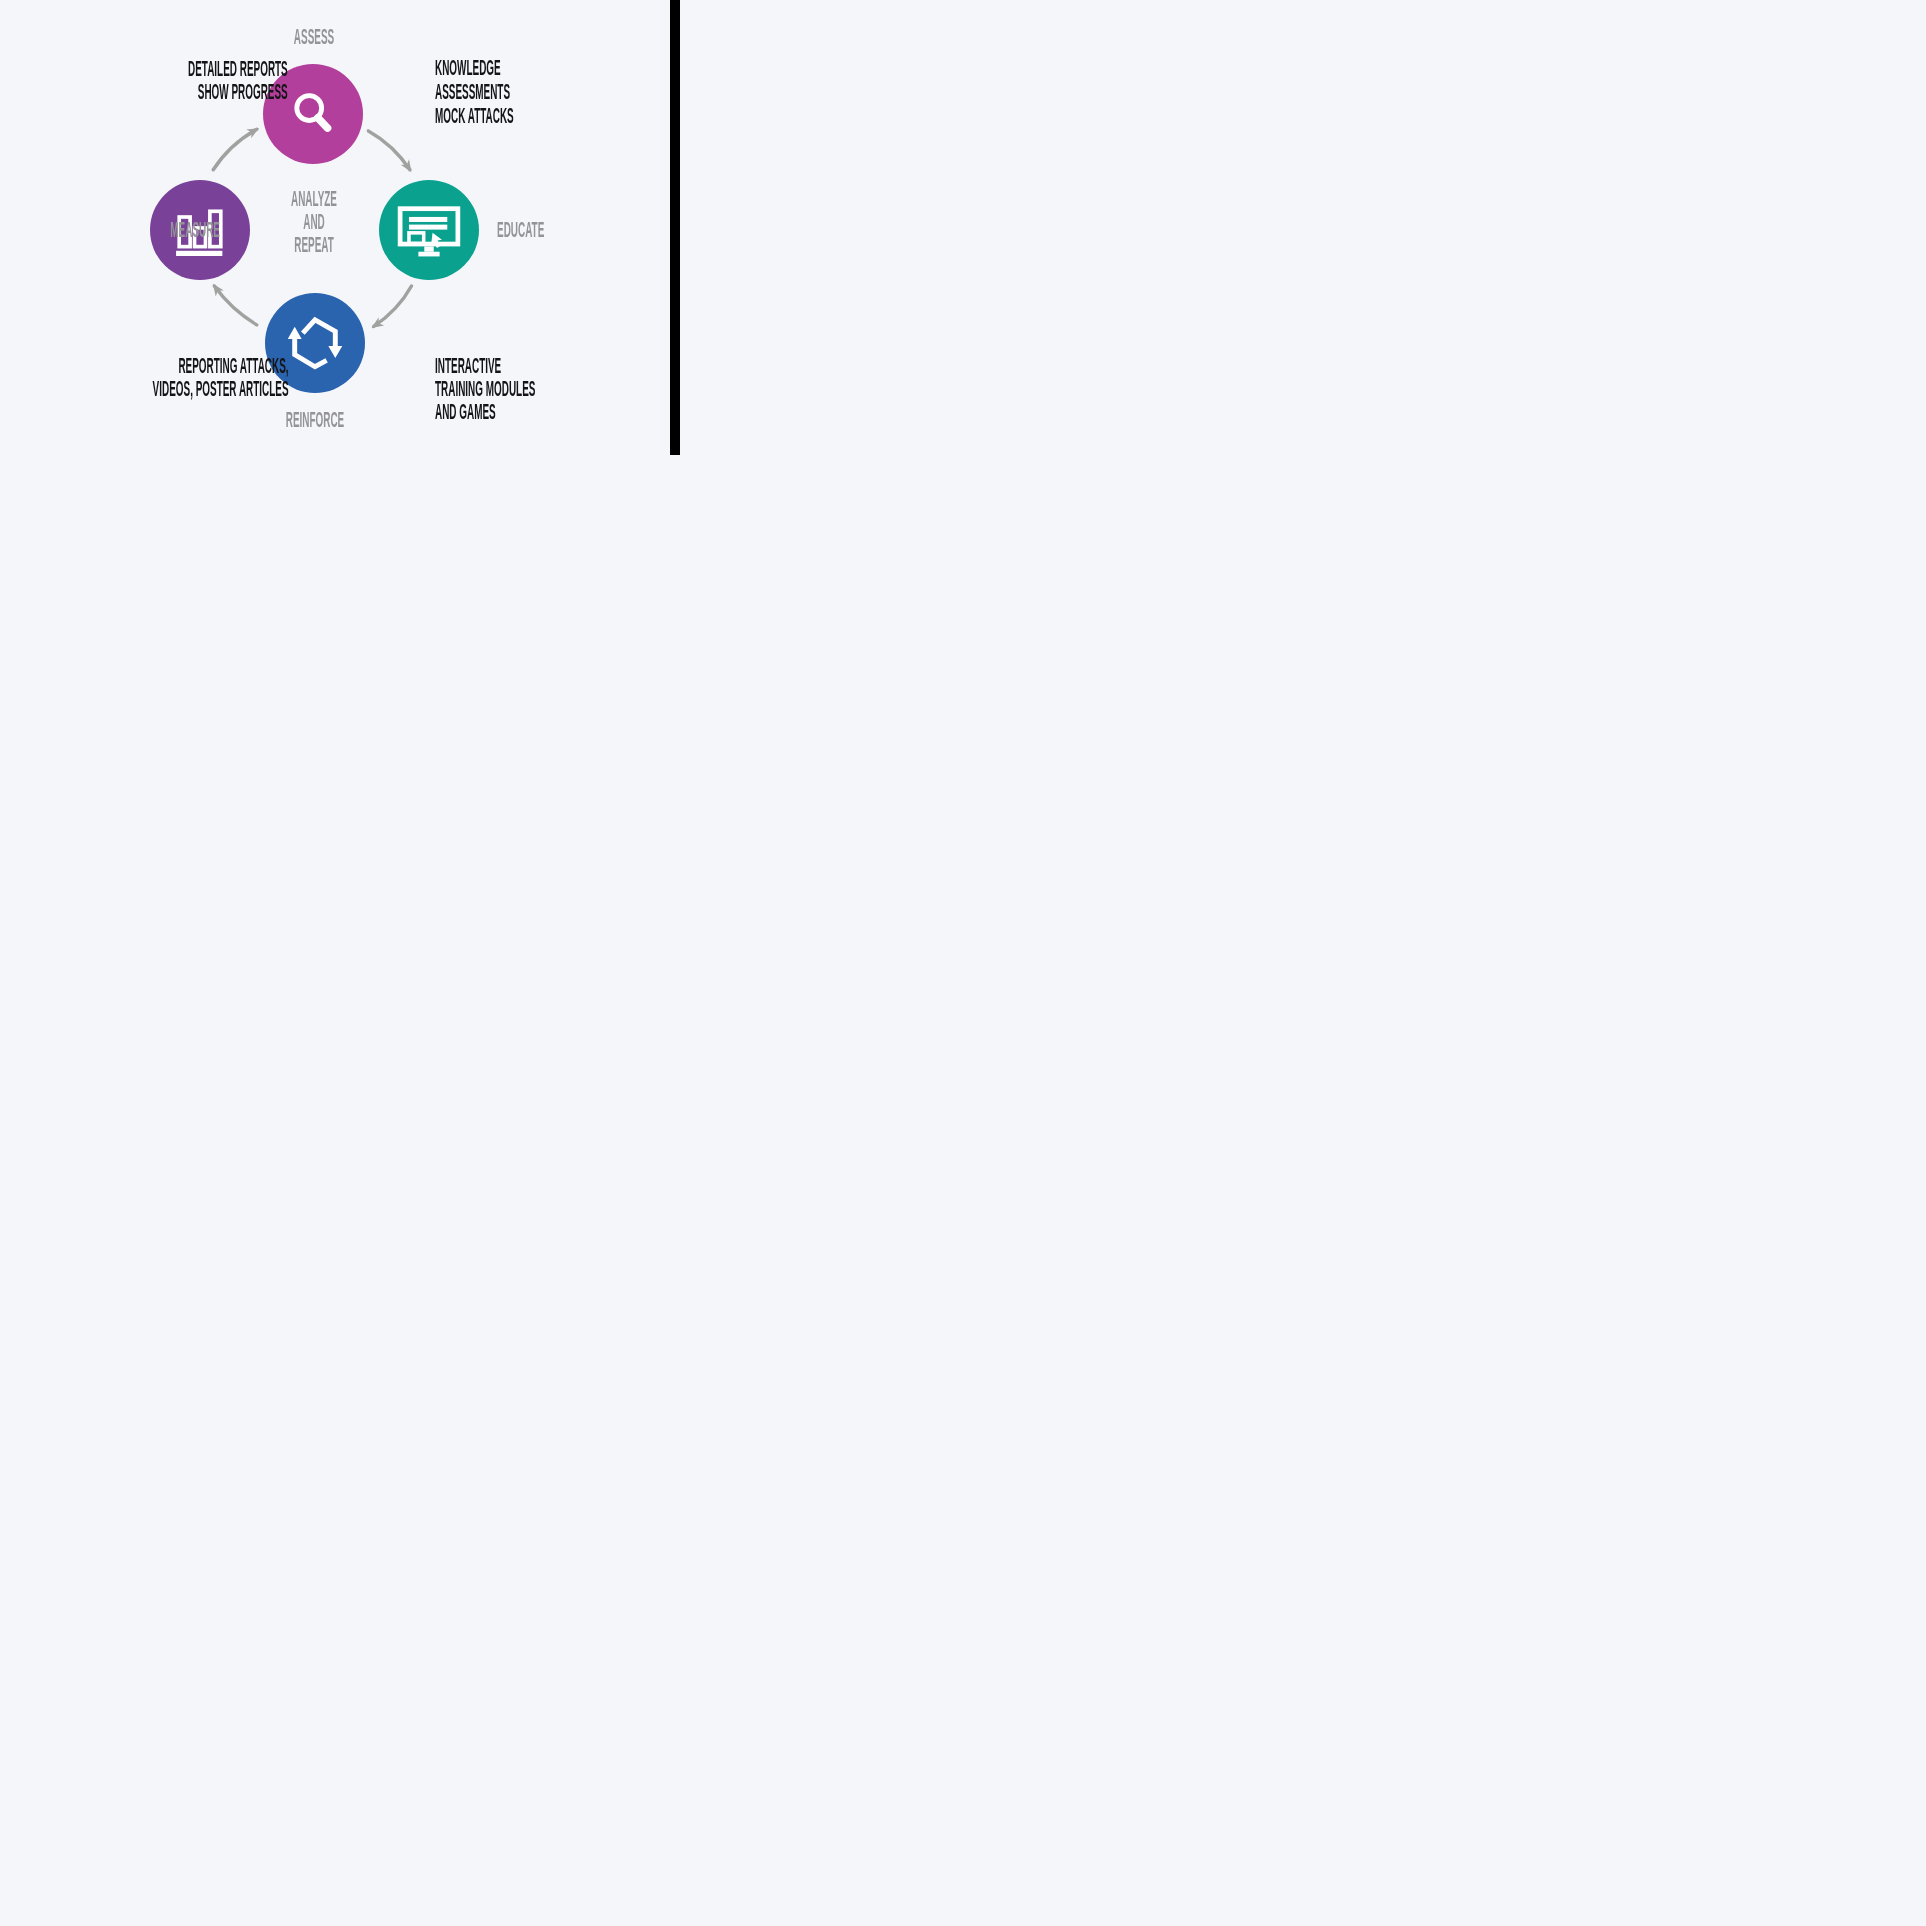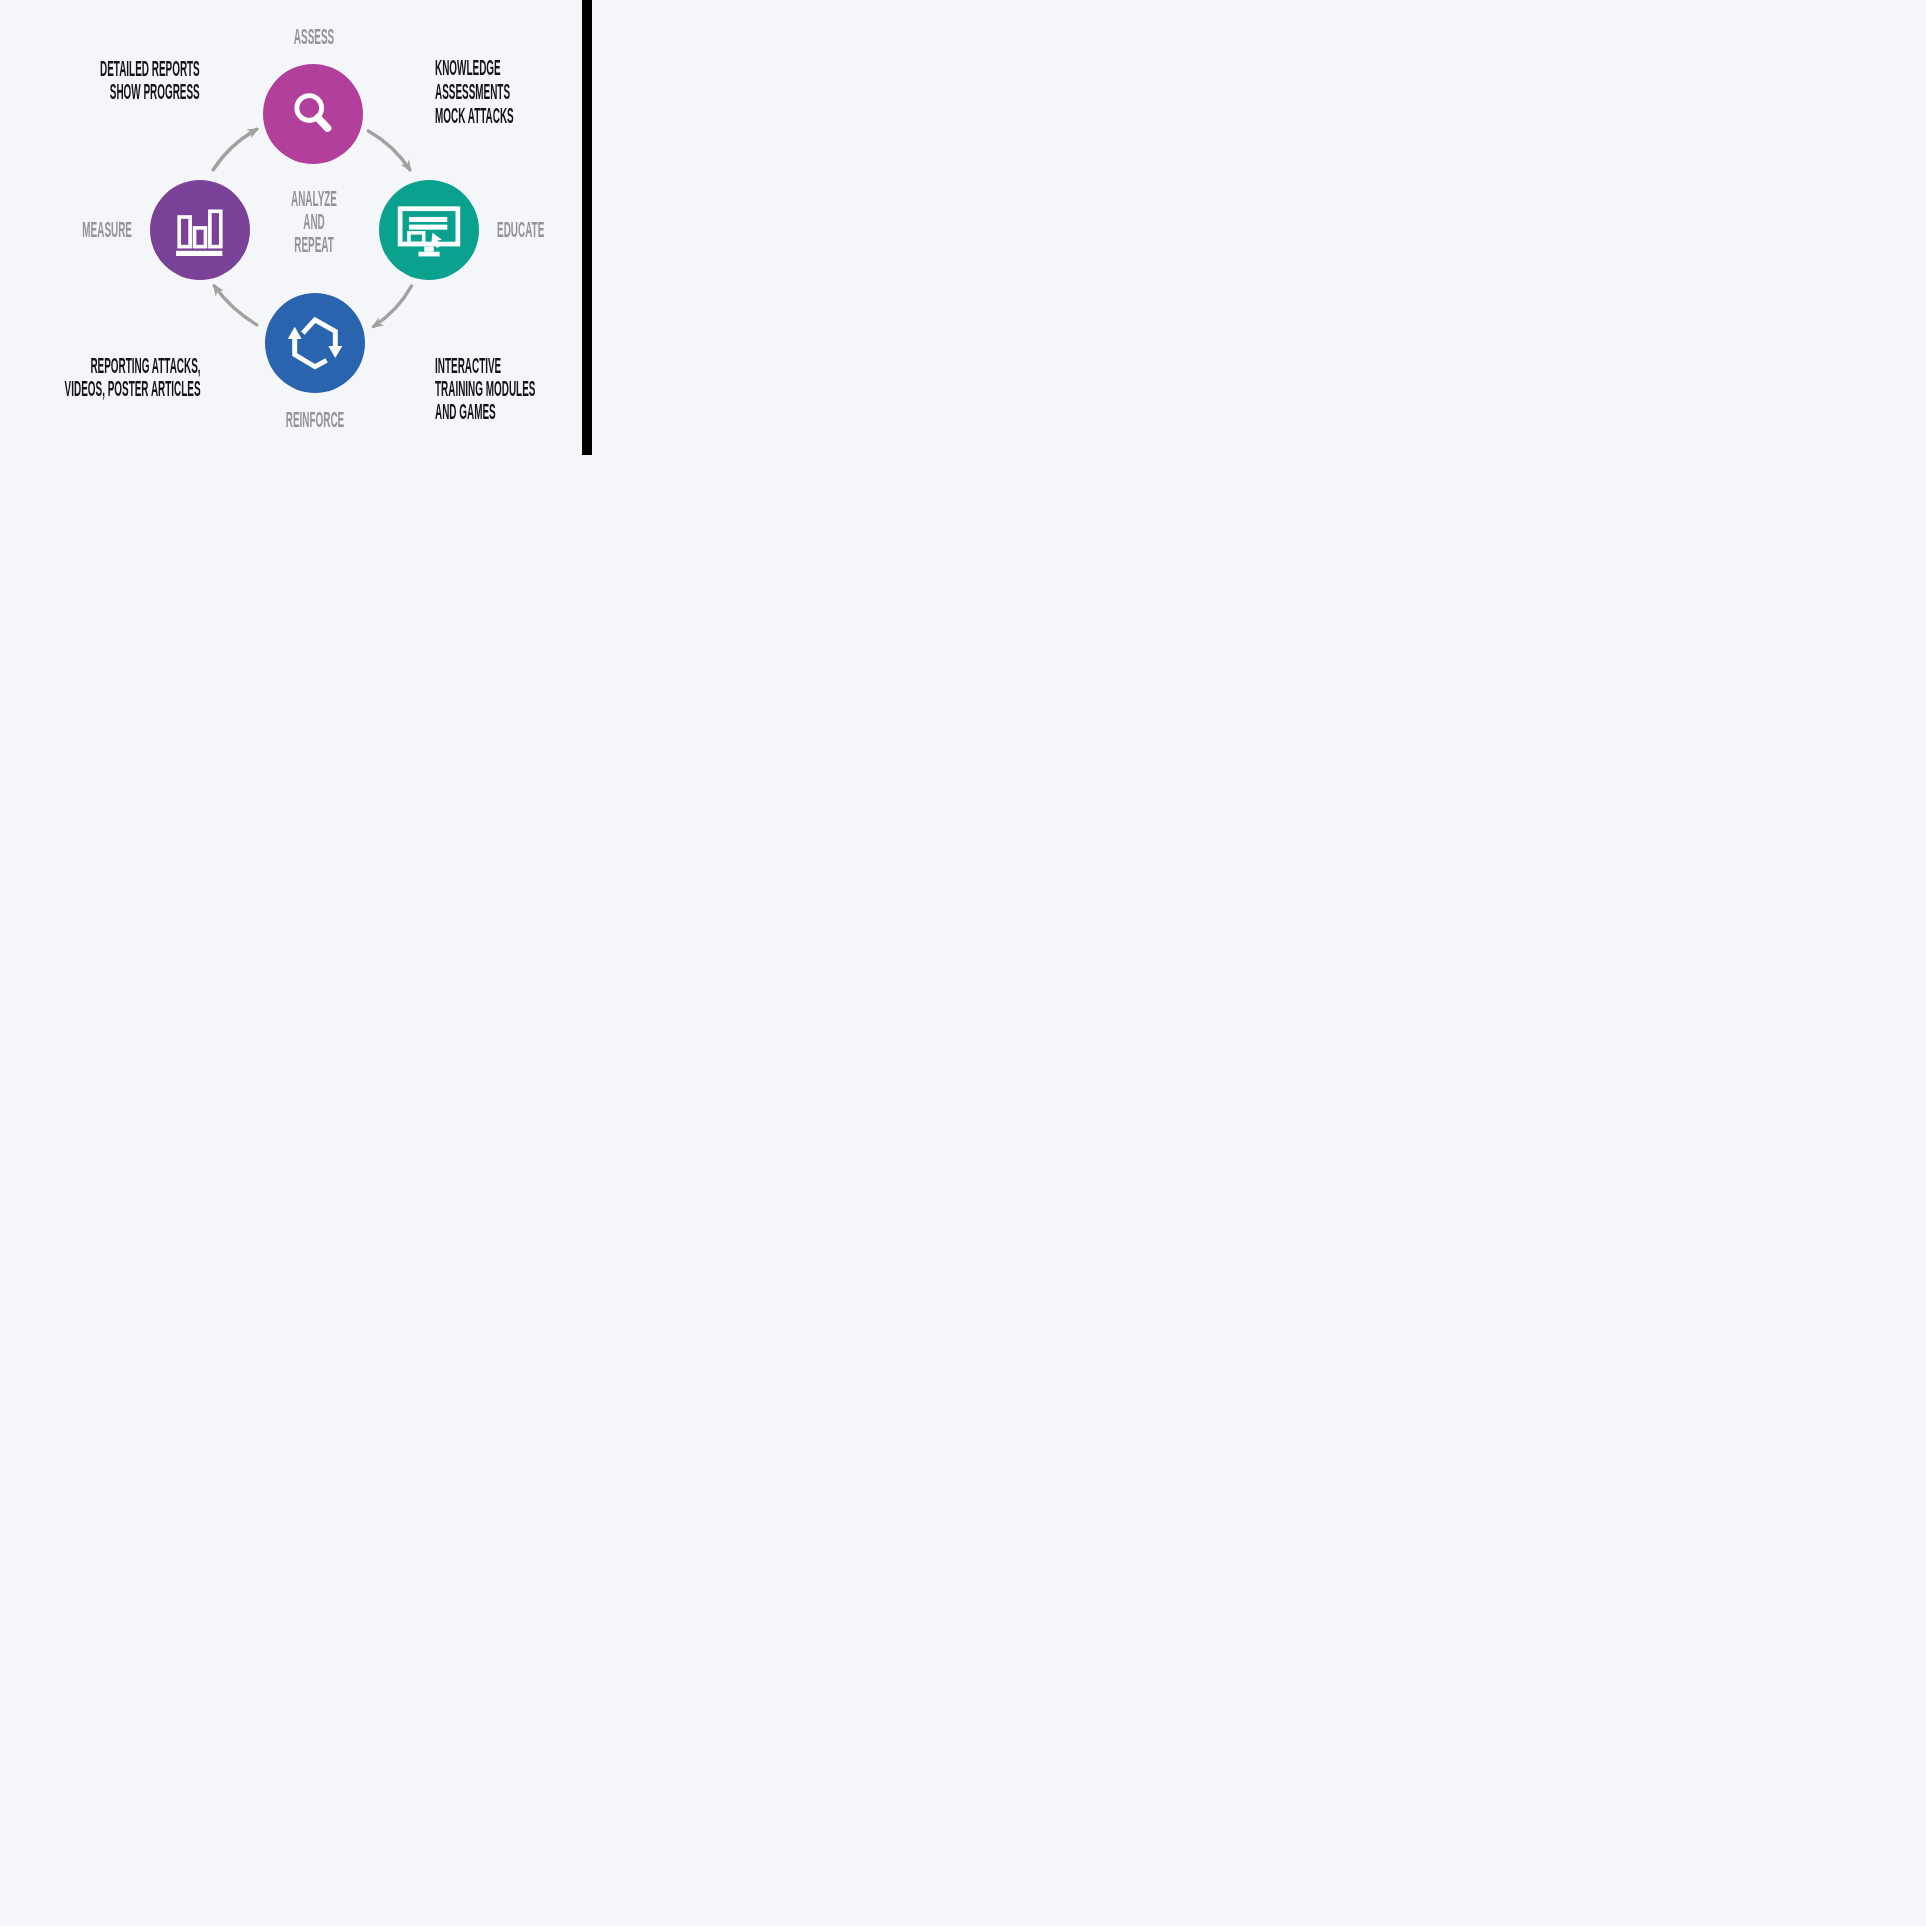--- a/index.html
+++ b/index.html
@@ -3,21 +3,21 @@
 <meta charset="utf-8">
 <style>
   html, body {
     margin: 0;
     padding: 0;
     background: #f5f6fa;
     font-family: "Liberation Sans", sans-serif;
   }
   .stage {
     position: relative;
-    width: 592px;
+    width: 680px;
     height: 455px;
     background: #f5f6fa;
     overflow: hidden;
   }
   .right-edge-bar {
     position: absolute;
     top: 0;
     right: 0;
     width: 9.6px;
     height: 100%;

